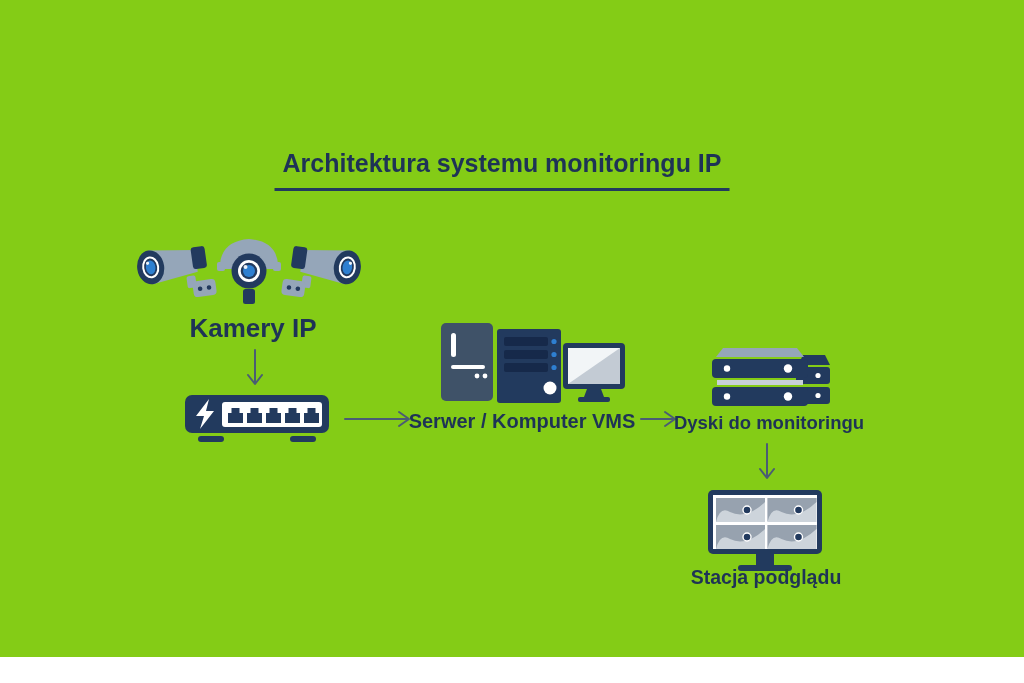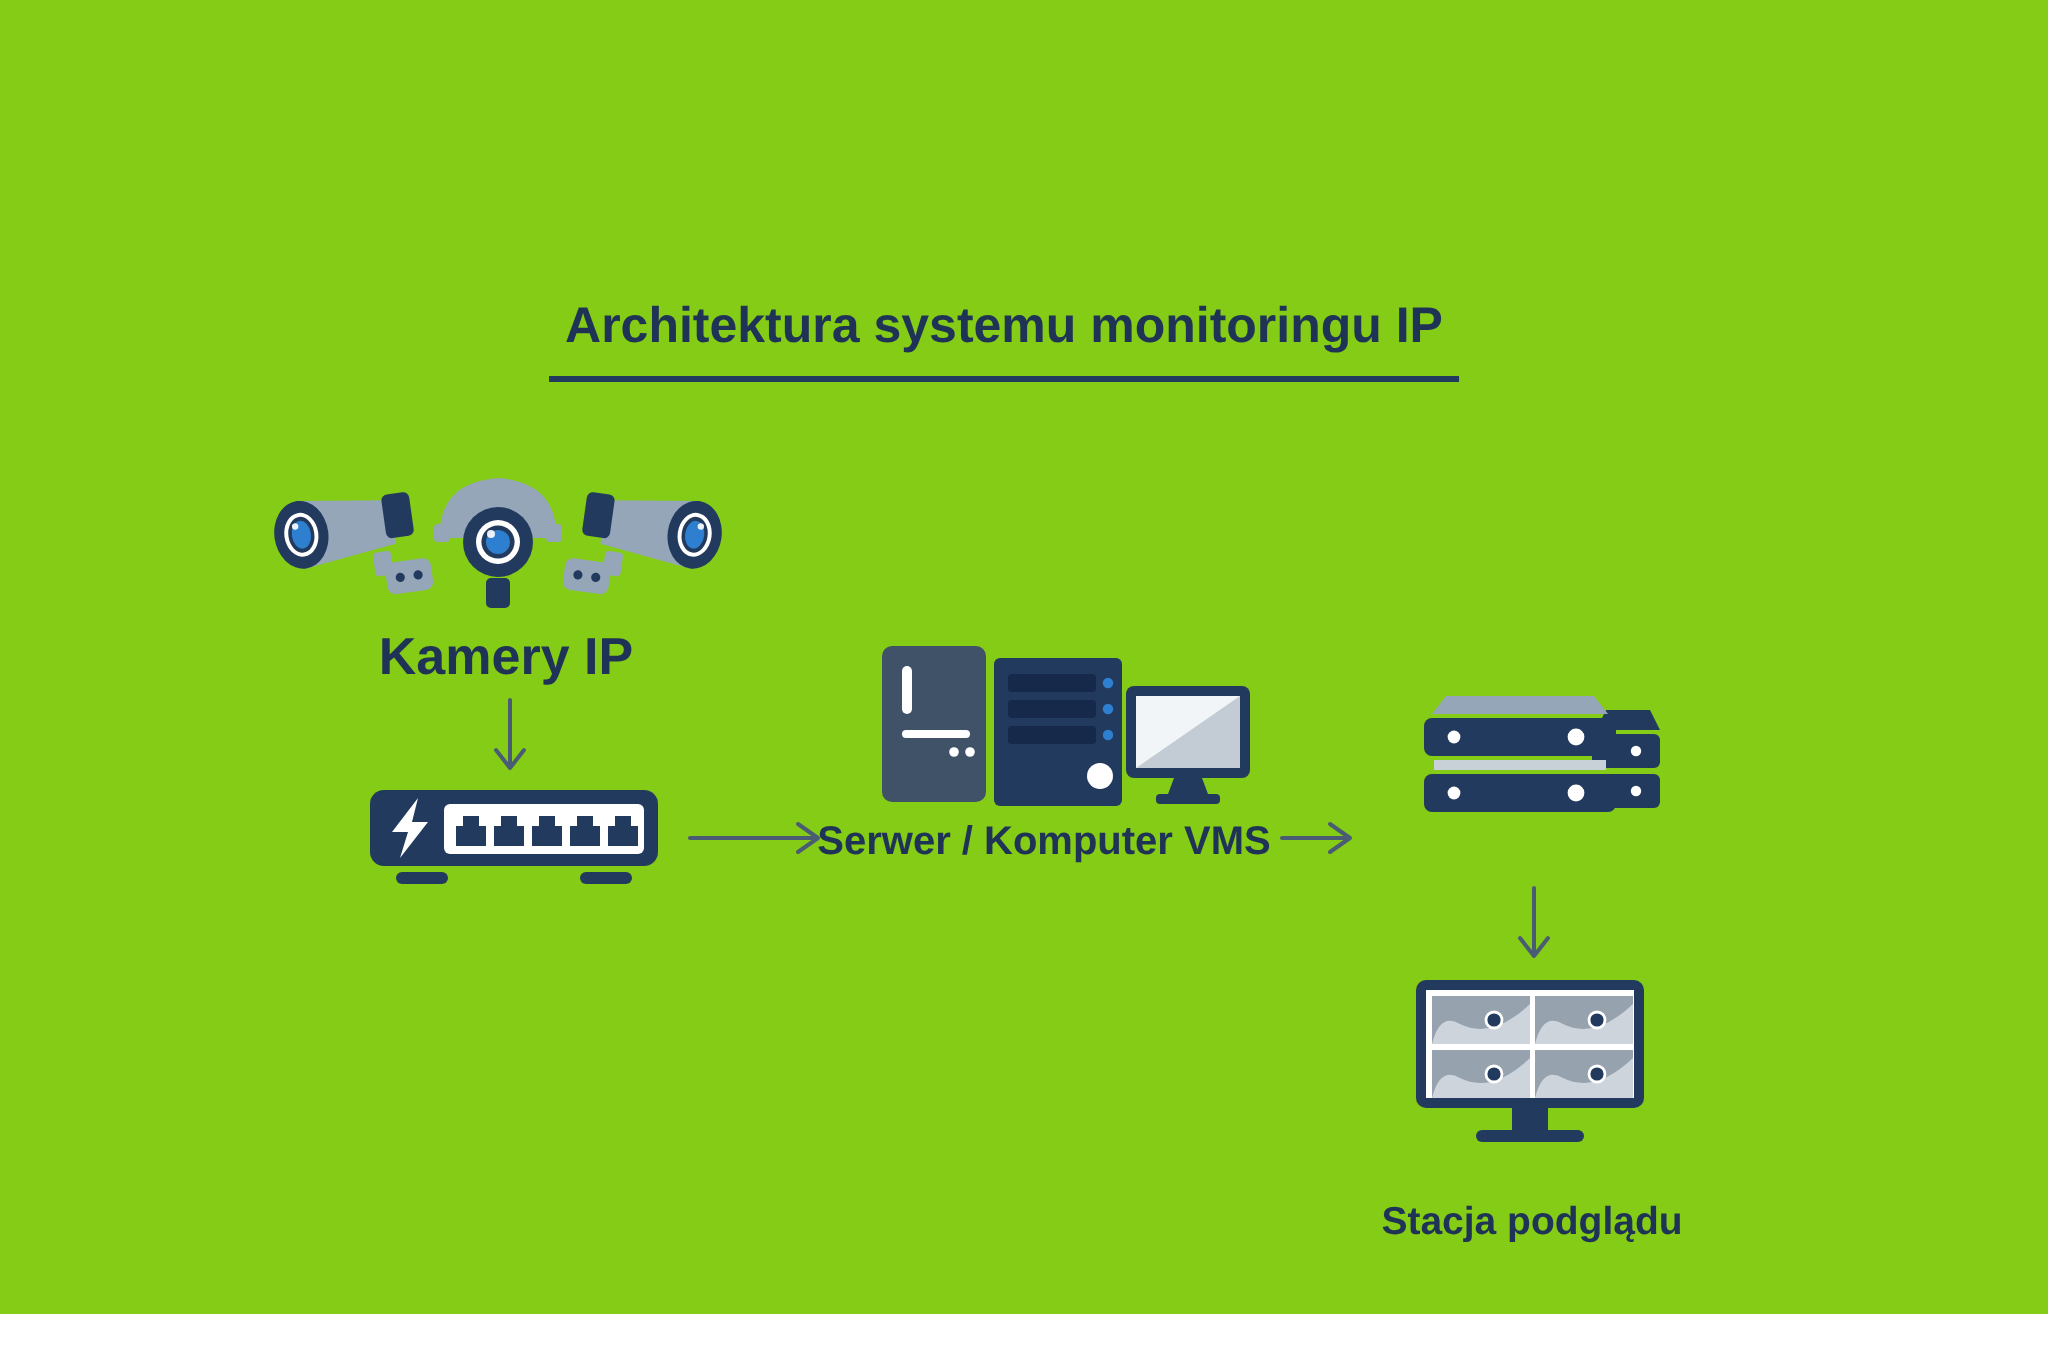--- a/index.html
+++ b/index.html
@@ -11,21 +11,21 @@
   .canvas{position:relative;width:1024px;height:657px;background:#84cc16;overflow:hidden;
           font-family:Liberation Sans, sans-serif;}
   .title{position:absolute;left:502px;top:149px;transform:translateX(-50%);
          white-space:nowrap;font-size:25px;font-weight:700;color:var(--text);
          border-bottom:3px solid var(--navy);padding:0 8px 10px 8px;}
   .node-label{position:absolute;text-align:center;font-weight:700;color:var(--text);}
   .lbl-cameras{left:153px;top:313px;width:200px;font-size:26px;}
   .lbl-switch{left:155px;top:449px;width:200px;font-size:20px;}
   .lbl-server{left:392px;top:410px;width:260px;font-size:20px;}
   .lbl-disks{left:669px;top:412px;width:200px;font-size:18.5px;}
-  .lbl-station{left:666px;top:600px;width:200px;font-size:19.5px;}
+  .lbl-station{left:666px;top:566px;width:200px;font-size:19.5px;}
   .icon{position:absolute;}
   svg{display:block;}
 </style>
 </head>
 <body>
 
 <div class="canvas">
 
   <div class="title">Architektura systemu monitoringu IP</div>
 
@@ -160,20 +160,21 @@
       <rect x="6" y="14" width="96" height="19" rx="4" fill="var(--navy)"></rect>
       <circle cx="21" cy="23.5" r="3.2" fill="#fff"></circle>
       <circle cx="82" cy="23.5" r="4.2" fill="#fff"></circle>
       <rect x="11" y="35" width="86" height="5" fill="var(--lightgray)"></rect>
       <rect x="6" y="42" width="96" height="19" rx="4" fill="var(--navy)"></rect>
       <circle cx="21" cy="51.5" r="3.2" fill="#fff"></circle>
       <circle cx="82" cy="51.5" r="4.2" fill="#fff"></circle>
     </svg>
   </div>
 
+  <div class="node-label lbl-disks">Dyski do monitoringu</div>
 
   <div class="icon" style="left:757px;top:443px">
     <svg width="20" height="40" viewBox="0 0 20 40">
       <line x1="10" y1="1" x2="10" y2="33" stroke="var(--arrow)" stroke-width="2" stroke-linecap="round"></line>
       <polyline points="3,26 10,35 17,26" fill="none" stroke="var(--arrow)" stroke-width="2" stroke-linecap="round" stroke-linejoin="round"></polyline>
     </svg>
   </div>
 
   <div class="icon" style="left:707px;top:489px">
     <svg width="118" height="86" viewBox="0 0 118 86">

